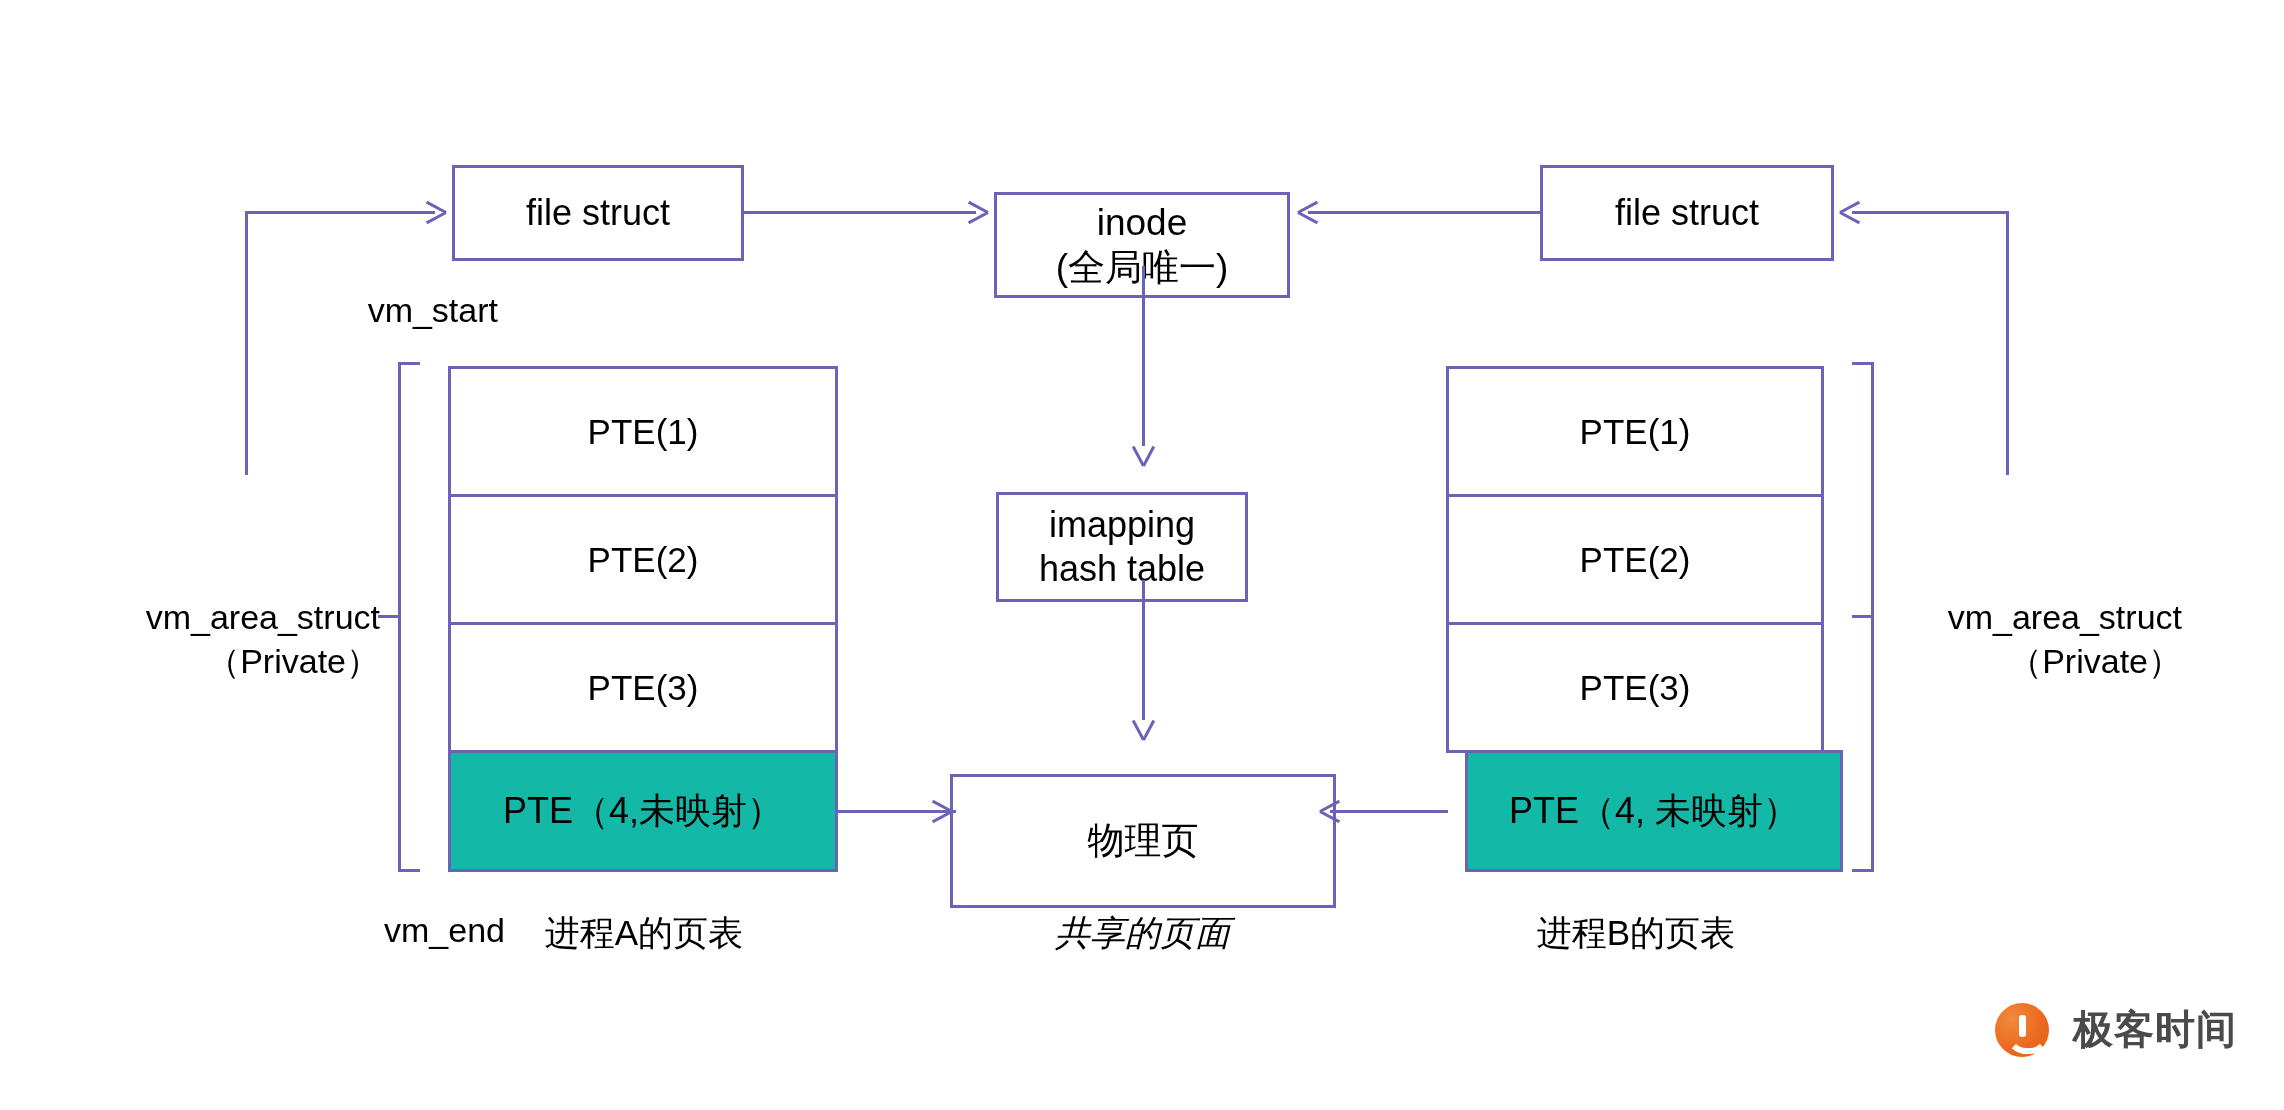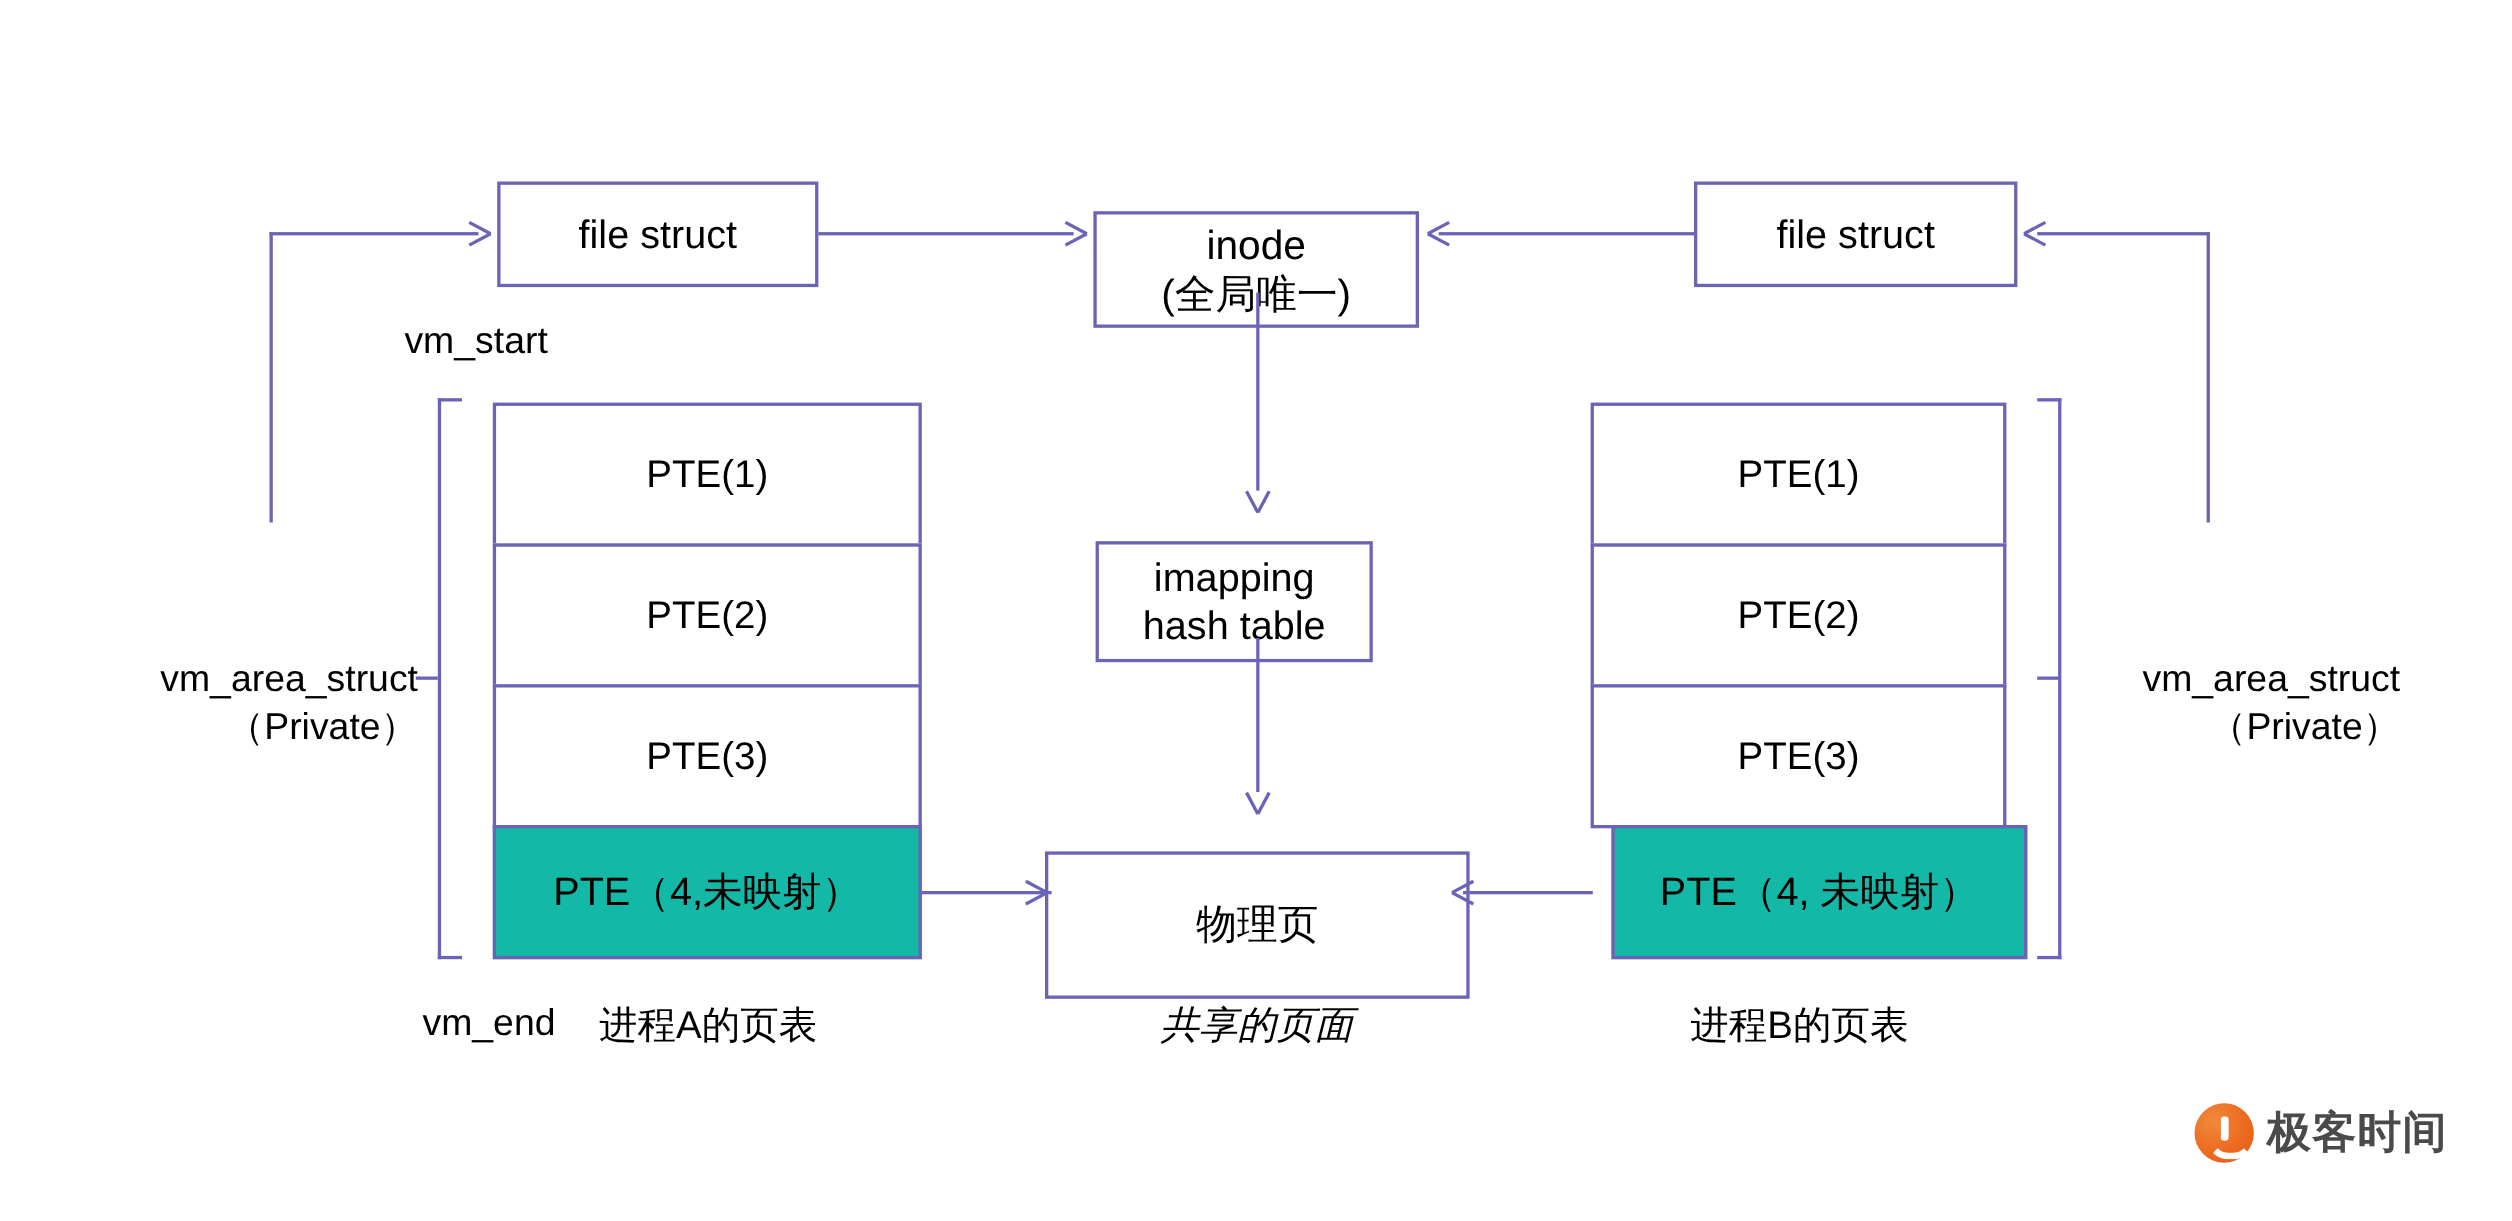--- a/index.html
+++ b/index.html
@@ -119,21 +119,21 @@
     height: 0;
     border-top: 3px solid #6b63b5;
     width: 20px;
   }
 
   
   #logo {
     position: absolute;
     display: flex;
     align-items: center;
-    gap: 12px;
+    gap: 24px;
   }
   #logo .mark {
     width: 54px;
     height: 54px;
     border-radius: 50%;
     background: radial-gradient(circle at 32% 30%, #f08a3c 0%, #ec6a20 55%, #e25f13 100%);
     position: relative;
     flex: none;
   }
   #logo .mark::before {

